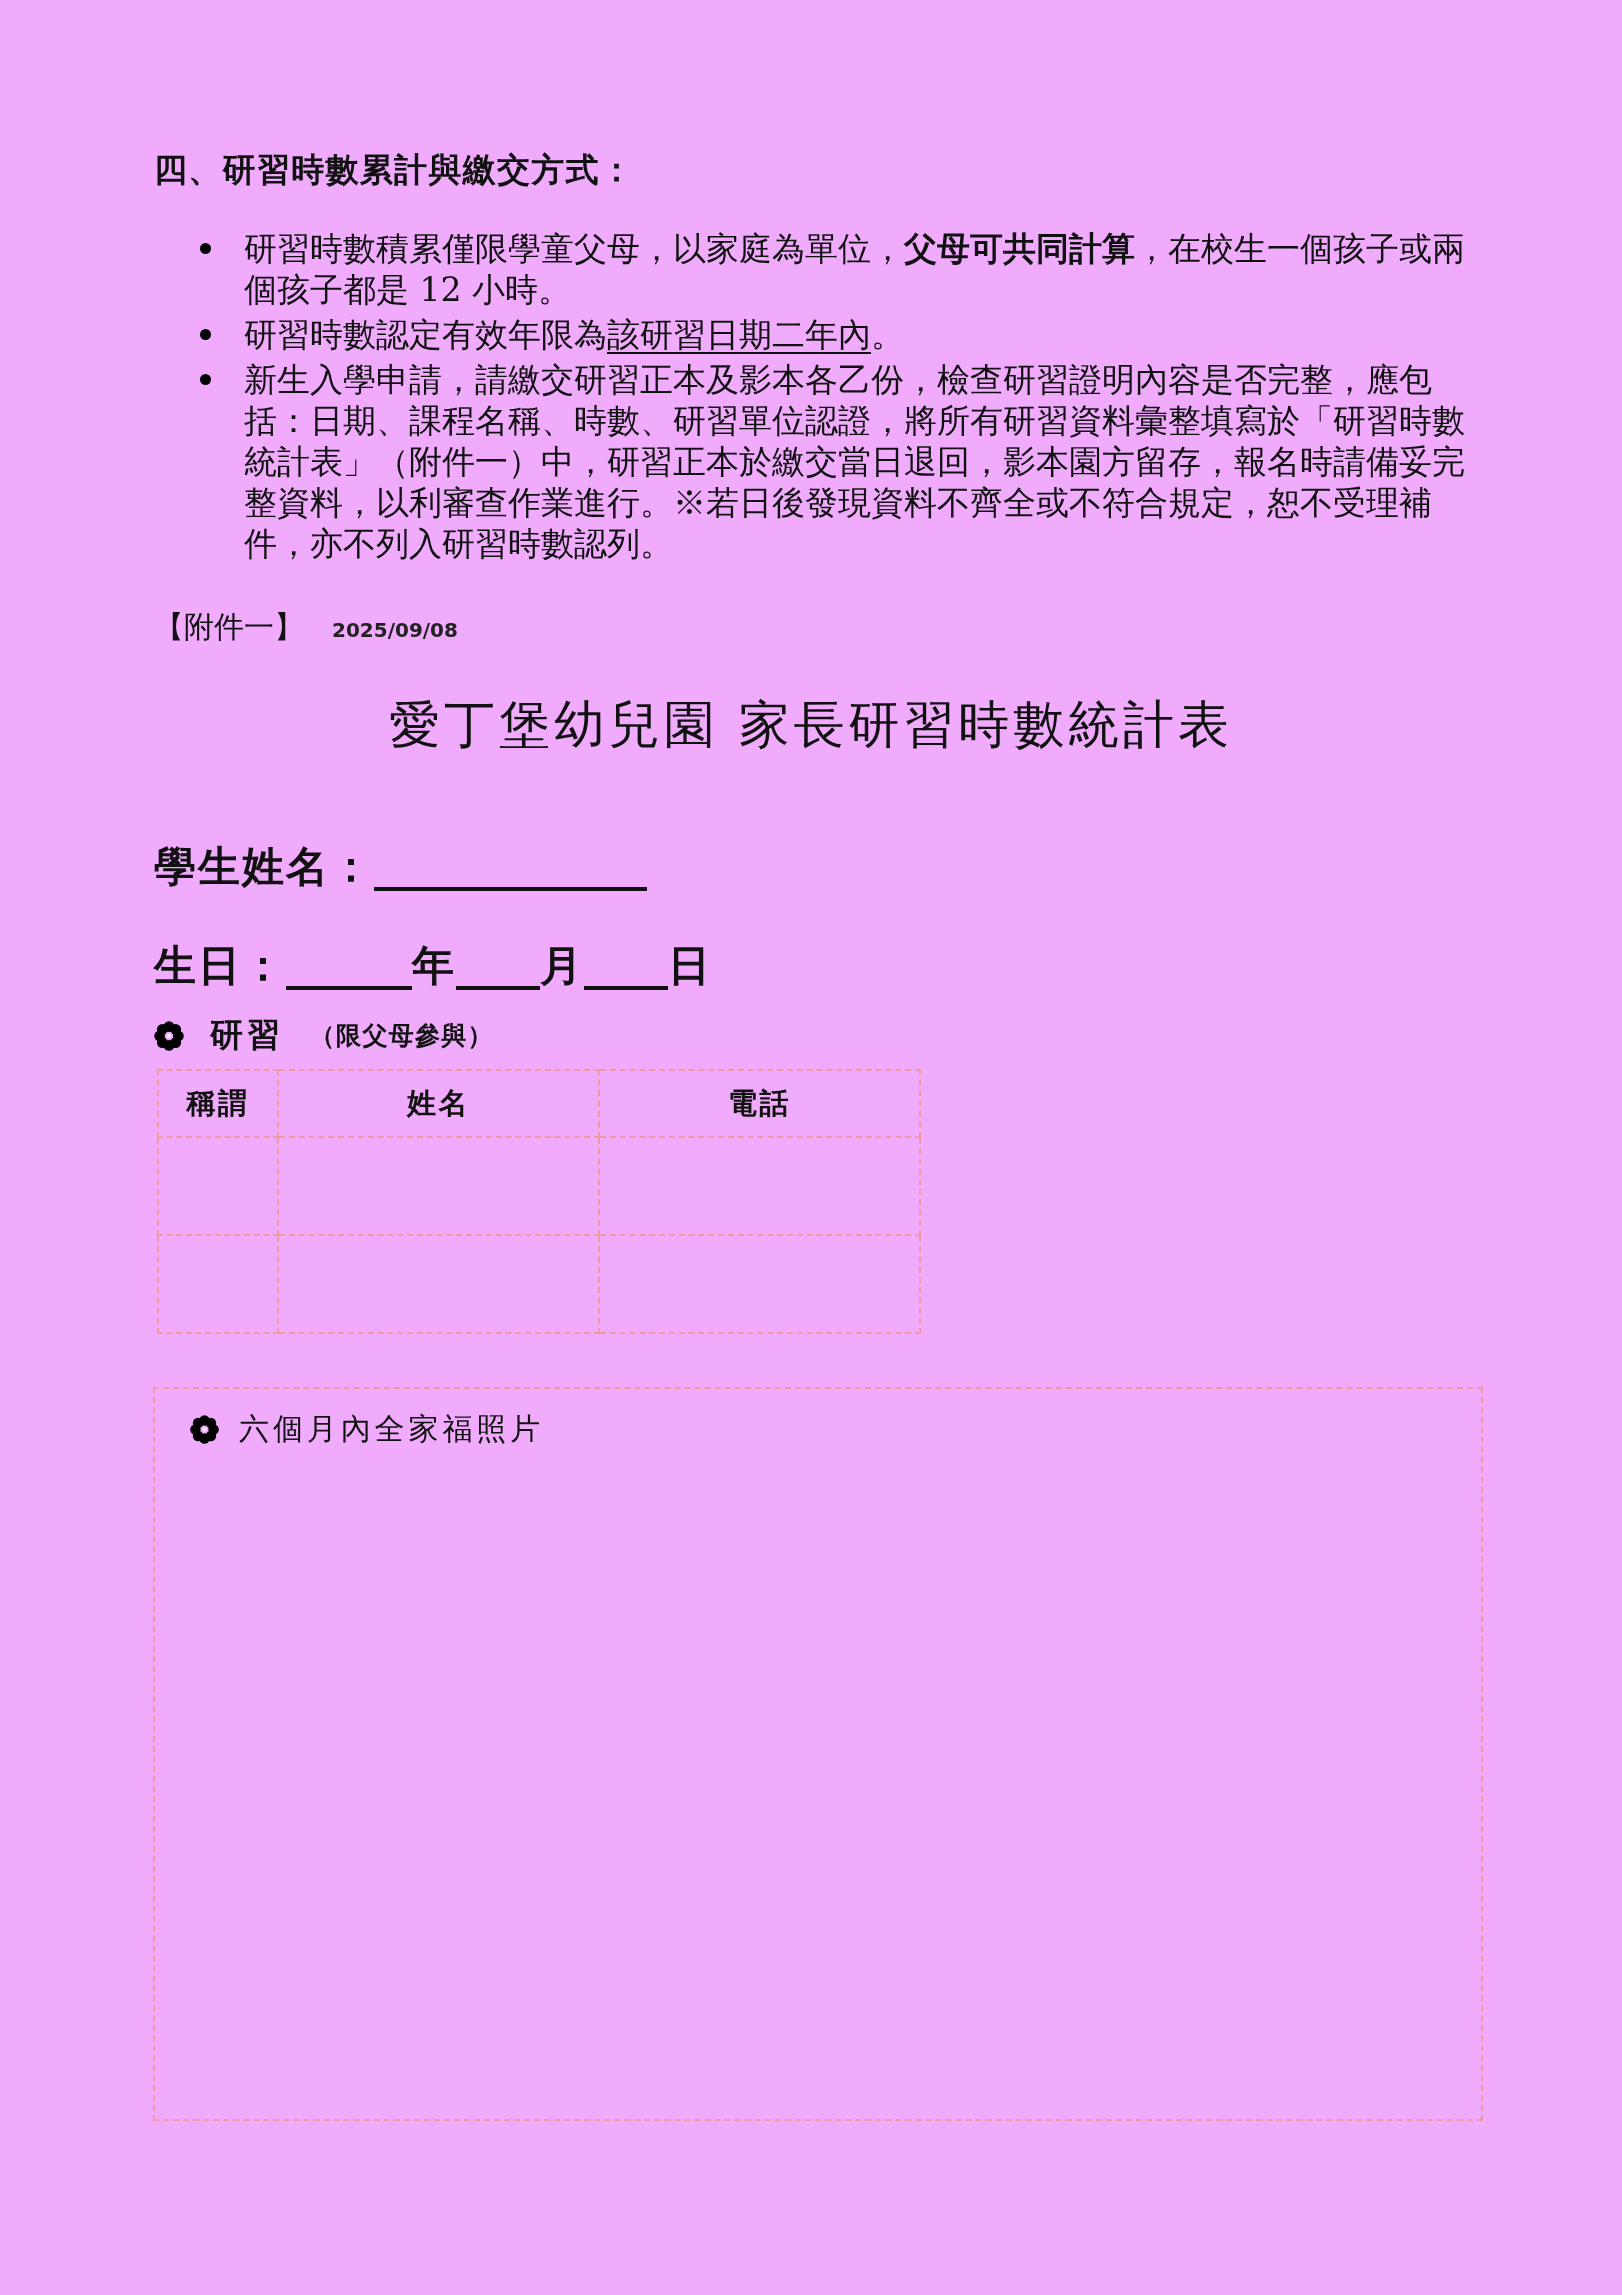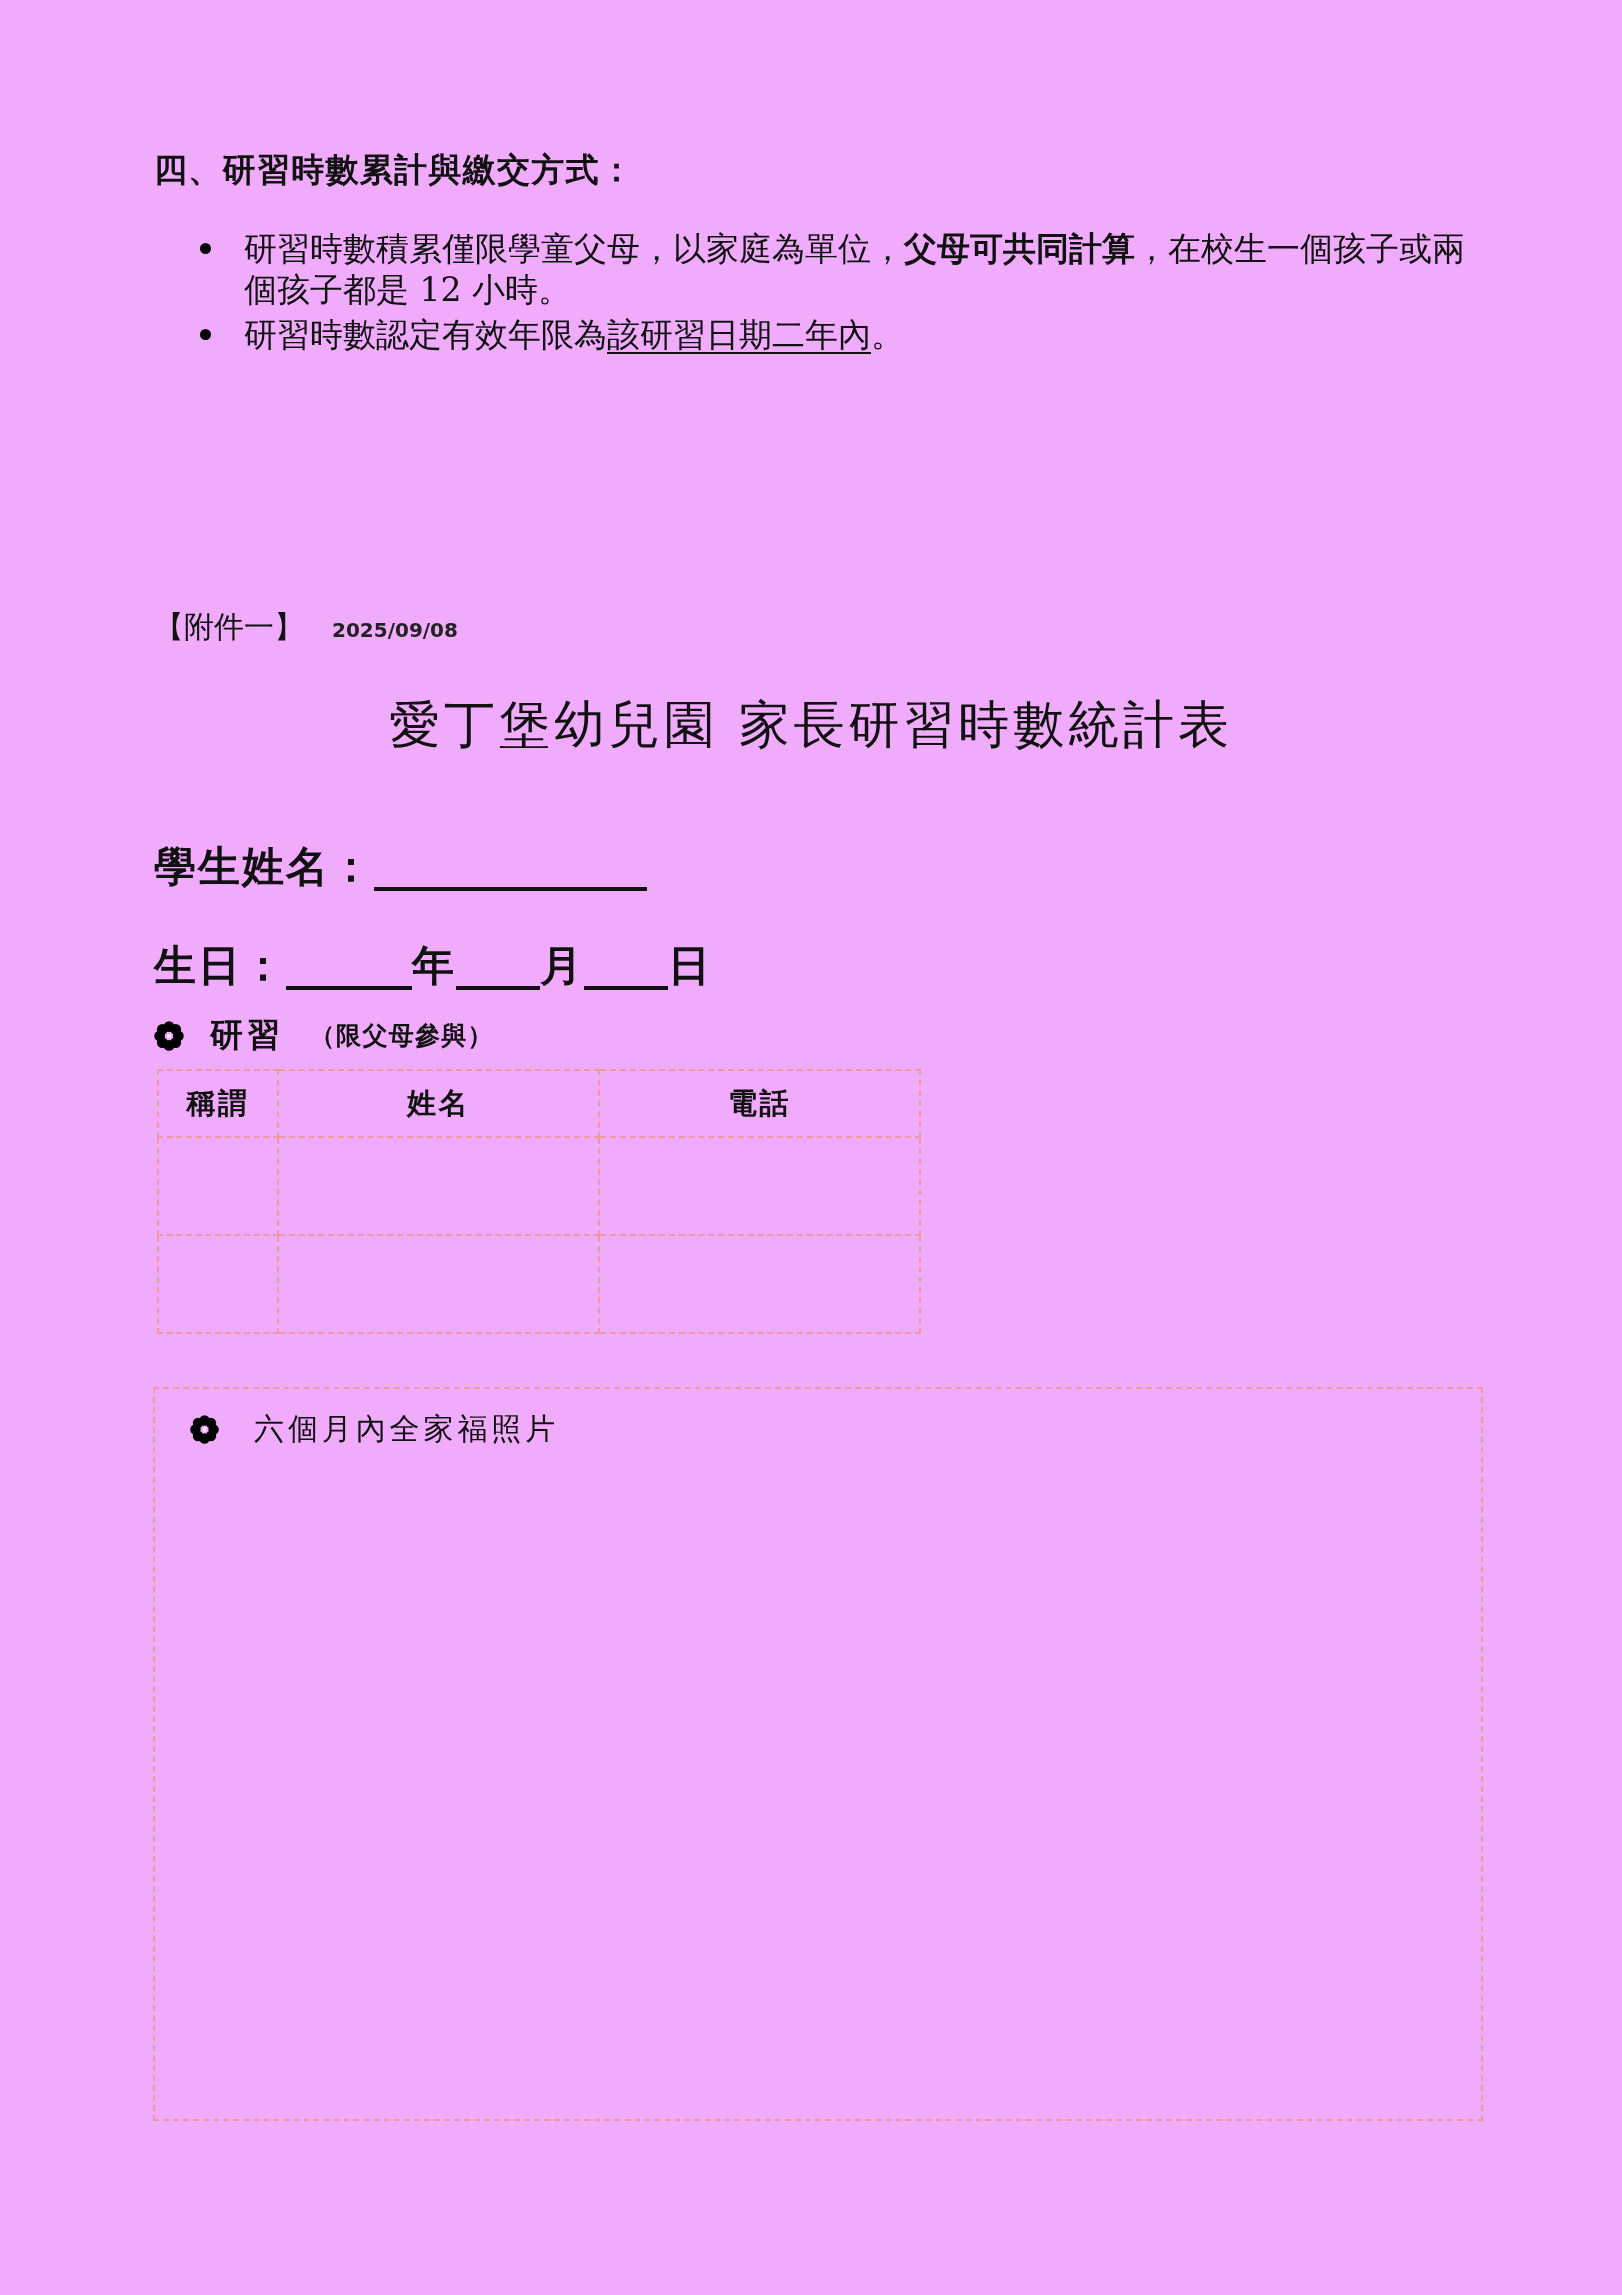--- a/index.html
+++ b/index.html
@@ -61,38 +61,42 @@
     height:65px;font-size:29px;font-weight:bold;letter-spacing:2.6px;
     text-align:center;vertical-align:middle;color:#111;
   }
   .contact-table td{height:96px;}
 
   
   .photo-box{
     position:absolute;left:153px;top:1387px;width:1330px;height:734px;
     border:2.6px dashed #ec9ba3;box-sizing:border-box;
   }
-  .photo-label-row{display:flex;align-items:center;gap:35px;margin:19.6px 0 0 35px;}
+  .photo-label-row{display:flex;align-items:center;gap:20px;margin:19.6px 0 0 35px;}
   .photo-label{font-size:30px;letter-spacing:3.9px;}
 </style>
 </head>
 <body>
 
 <div class="page">
 
   <h2 class="sec-heading">四、研習時數累計與繳交方式：</h2>
 
   <div class="bullets">
     <div class="bullet-item">
       <span class="dot"></span>
       <p class="btext"><span>研習時數積累僅限學童父母，以家庭為單位，</span><b>父母可共同計算</b><span>，在校生一個孩子或兩個孩子都是 12 小時。</span></p>
     </div>
     <div class="bullet-item">
       <span class="dot"></span>
       <p class="btext"><span>研習時數認定有效年限為</span><u>該研習日期二年內</u><span>。</span></p>
+    </div>
+    <div class="bullet-item">
+      <span class="dot"></span>
+      <p class="btext">新生入學申請，請繳交研習正本及影本各乙份，檢查研習證明內容是否完整，應包括：日期、課程名稱、時數、研習單位認證，將所有研習資料彙整填寫於「研習時數統計表」（附件一）中，研習正本於繳交當日退回，影本園方留存，報名時請備妥完整資料，以利審查作業進行。※若日後發現資料不齊全或不符合規定，恕不受理補件，亦不列入研習時數認列。</p>
     </div>
   </div>
 
   <div class="attachment-row">
     <span class="attachment-label">【附件一】</span>
     <span class="attachment-date">2025/09/08</span>
   </div>
 
   <h1 class="form-title">愛丁堡幼兒園 家長研習時數統計表</h1>
 

